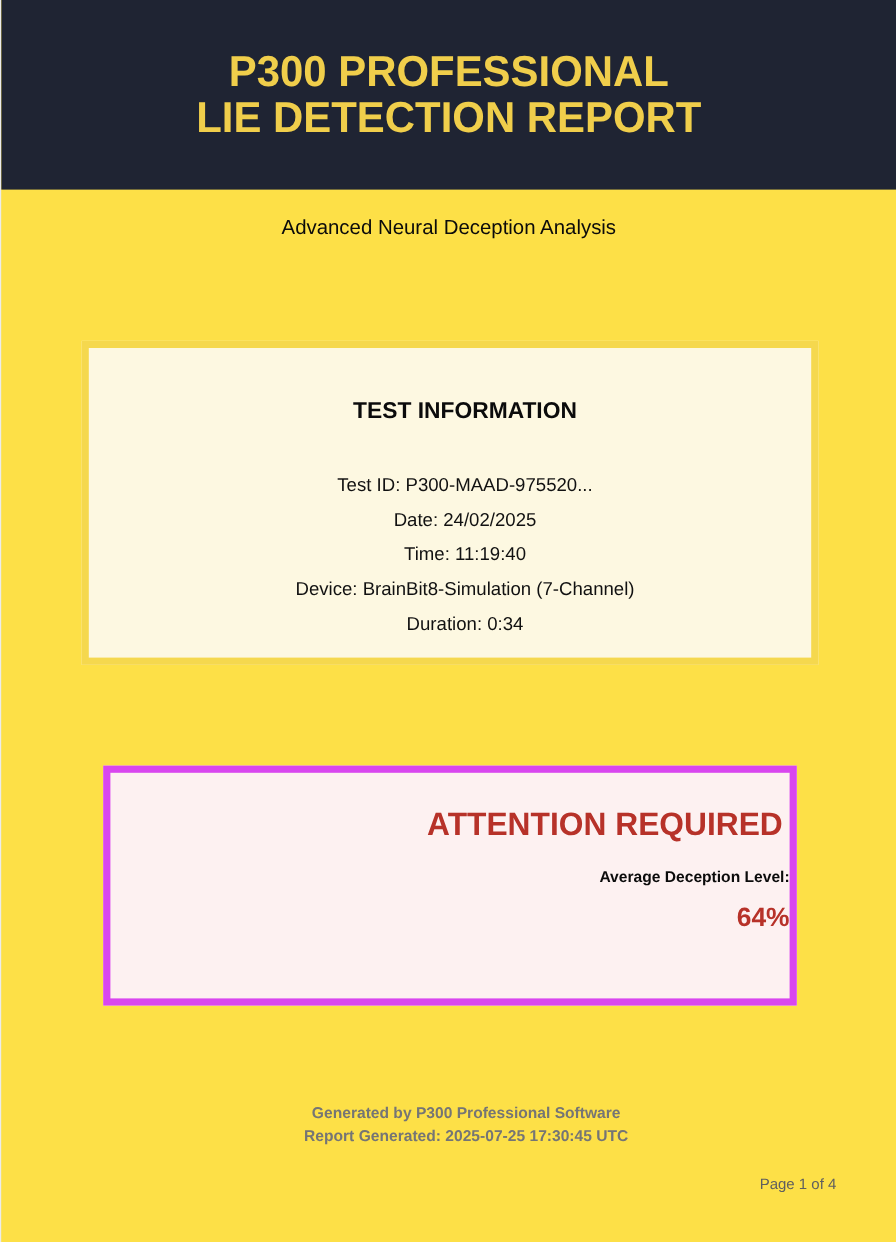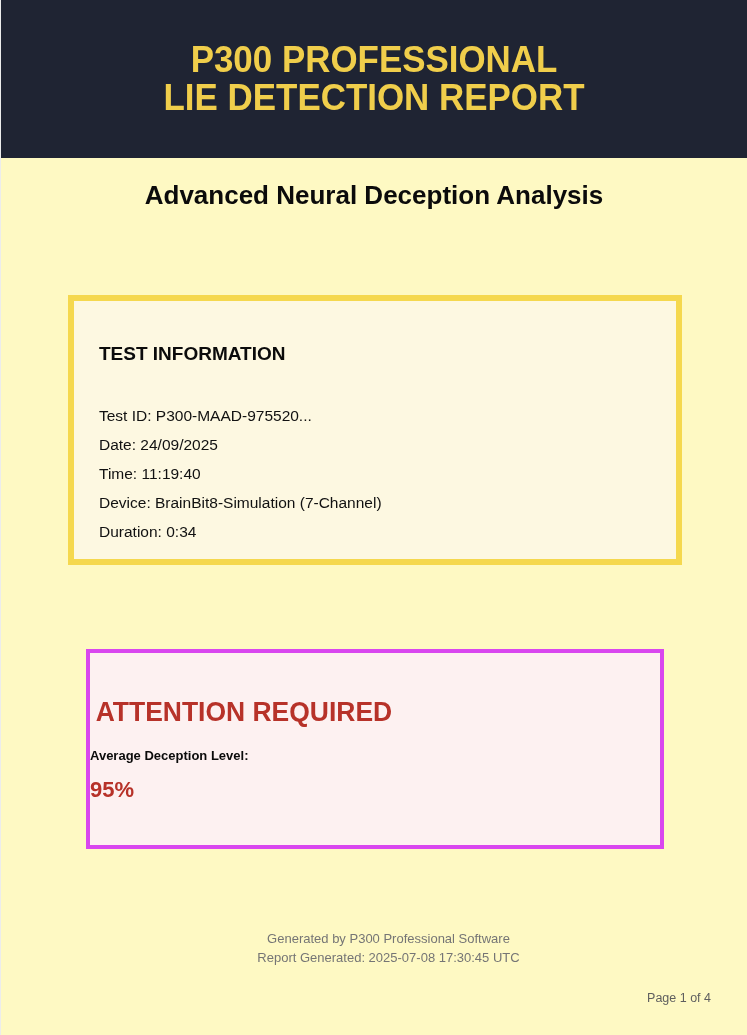--- a/index.html
+++ b/index.html
@@ -4,21 +4,21 @@
 <style>
   html, body {
     margin: 0;
     padding: 0;
     background: #ffffff;
   }
   .page {
     position: relative;
     width: 747px;
     height: 1035px;
-    background: #fef9c3;
+    background: #fde047;
     overflow: hidden;
     font-family: "Liberation Sans", sans-serif;
     border-left: 1px solid #ececec;
     box-sizing: border-box;
   }
   
   .report-header {
     width: 100%;
     height: 158px;
     background: #1f2433;
@@ -35,32 +35,33 @@
     line-height: 38px;
     text-align: center;
     letter-spacing: 0px;
     transform: scaleX(0.97);
     margin: 0;
   }
   
   .subtitle {
     margin-top: 22px;
     text-align: center;
-    font-size: 26px;
-    font-weight: bold;
+    font-size: 17px;
+    font-weight: normal;
     color: #0b0b0b;
   }
   
   .info-box {
     box-sizing: border-box;
     margin: 84px 0 0 67px;
     width: 614px;
     height: 270px;
     background: #fdf8e1;
     border: 6px solid #f5d84e;
+    text-align: center;
     padding-top: 42px;
     padding-left: 25px;
   }
   .info-box-title {
     font-size: 19px;
     font-weight: bold;
     color: #0b0b0b;
     margin: 0 0 36px 0;
   }
   .info-line {
@@ -68,23 +69,23 @@
     color: #111111;
     line-height: 29px;
   }
   
   .attention-box {
     box-sizing: border-box;
     margin: 84px 0 0 85px;
     width: 578px;
     height: 200px;
     background: #fdf1f1;
-    border: 4px solid #d946ef;
-    text-align: left;
-    padding-top: 44px;
+    border: 6px solid #d946ef;
+    text-align: right;
+    padding-top: 28px;
   }
   .attention-title {
     font-size: 27px;
     font-weight: bold;
     color: #b73229;
     margin: 0 0 20px 0;
     transform: scaleX(0.98);
   }
   .attention-label {
     font-size: 13px;
@@ -97,29 +98,29 @@
     font-weight: bold;
     color: #b73229;
   }
   
   .doc-footer {
     margin-top: 80px;
     text-align: center;
   }
   .footer-line {
     font-size: 13px;
-    font-weight: normal;
+    font-weight: bold;
     color: #757575;
     line-height: 19px;
     margin-left: 29px;
   }
   .page-indicator {
     margin-top: 24px;
     text-align: right;
-    padding-right: 36px;
+    padding-right: 50px;
     font-size: 12.5px;
     color: #5f5f5f;
   }
 </style>
 </head>
 <body>
 
 <div class="page">
 
   <div class="report-header">
@@ -127,32 +128,32 @@
       <div>P300 PROFESSIONAL</div>
       <div>LIE DETECTION REPORT</div>
     </h1>
   </div>
 
   <div class="subtitle">Advanced Neural Deception Analysis</div>
 
   <div class="info-box">
     <div class="info-box-title">TEST INFORMATION</div>
     <div class="info-line">Test ID: P300-MAAD-975520...</div>
-    <div class="info-line">Date: 24/09/2025</div>
+    <div class="info-line">Date: 24/02/2025</div>
     <div class="info-line">Time: 11:19:40</div>
     <div class="info-line">Device: BrainBit8-Simulation (7-Channel)</div>
     <div class="info-line">Duration: 0:34</div>
   </div>
 
   <div class="attention-box">
     <div class="attention-title">ATTENTION REQUIRED</div>
     <div class="attention-label">Average Deception Level:</div>
-    <div class="attention-value">95%</div>
+    <div class="attention-value">64%</div>
   </div>
 
   <div class="doc-footer">
     <div class="footer-line">Generated by P300 Professional Software</div>
-    <div class="footer-line">Report Generated: 2025-07-08 17:30:45 UTC</div>
+    <div class="footer-line">Report Generated: 2025-07-25 17:30:45 UTC</div>
   </div>
 
   <div class="page-indicator">Page 1 of 4</div>
 
 </div>
 
 </body></html>

